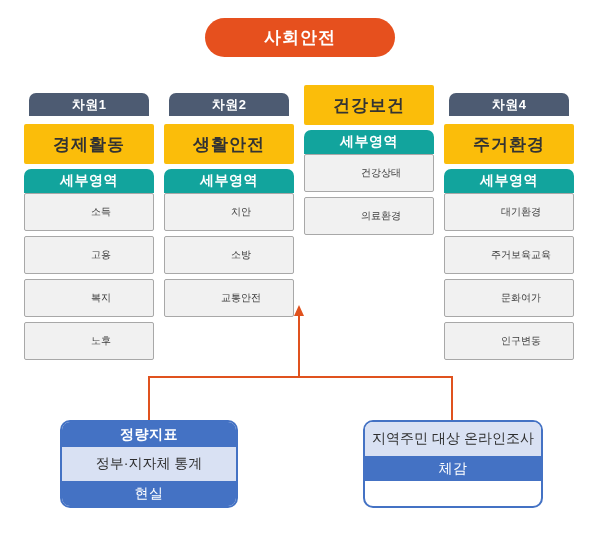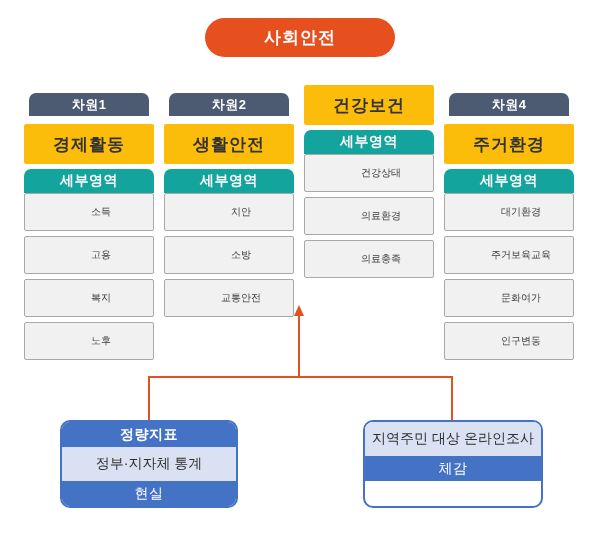--- a/index.html
+++ b/index.html
@@ -99,21 +99,20 @@
     <div class="item">치안</div>
     <div class="item">소방</div>
     <div class="item">교통안전</div>
   </div>
 
   <div class="col" style="left:304px">
     <div class="dim-name">건강보건</div>
     <div class="detail-header">세부영역</div>
     <div class="item">건강상태</div>
     <div class="item">의료환경</div>
-    <div class="item">의료충족</div>
   </div>
 
   <div class="col" style="left:444px">
     <div class="dim-tag">차원4</div>
     <div class="dim-name">주거환경</div>
     <div class="detail-header">세부영역</div>
     <div class="item">대기환경</div>
     <div class="item">주거보육교육</div>
     <div class="item">문화여가</div>
     <div class="item">인구변동</div>

